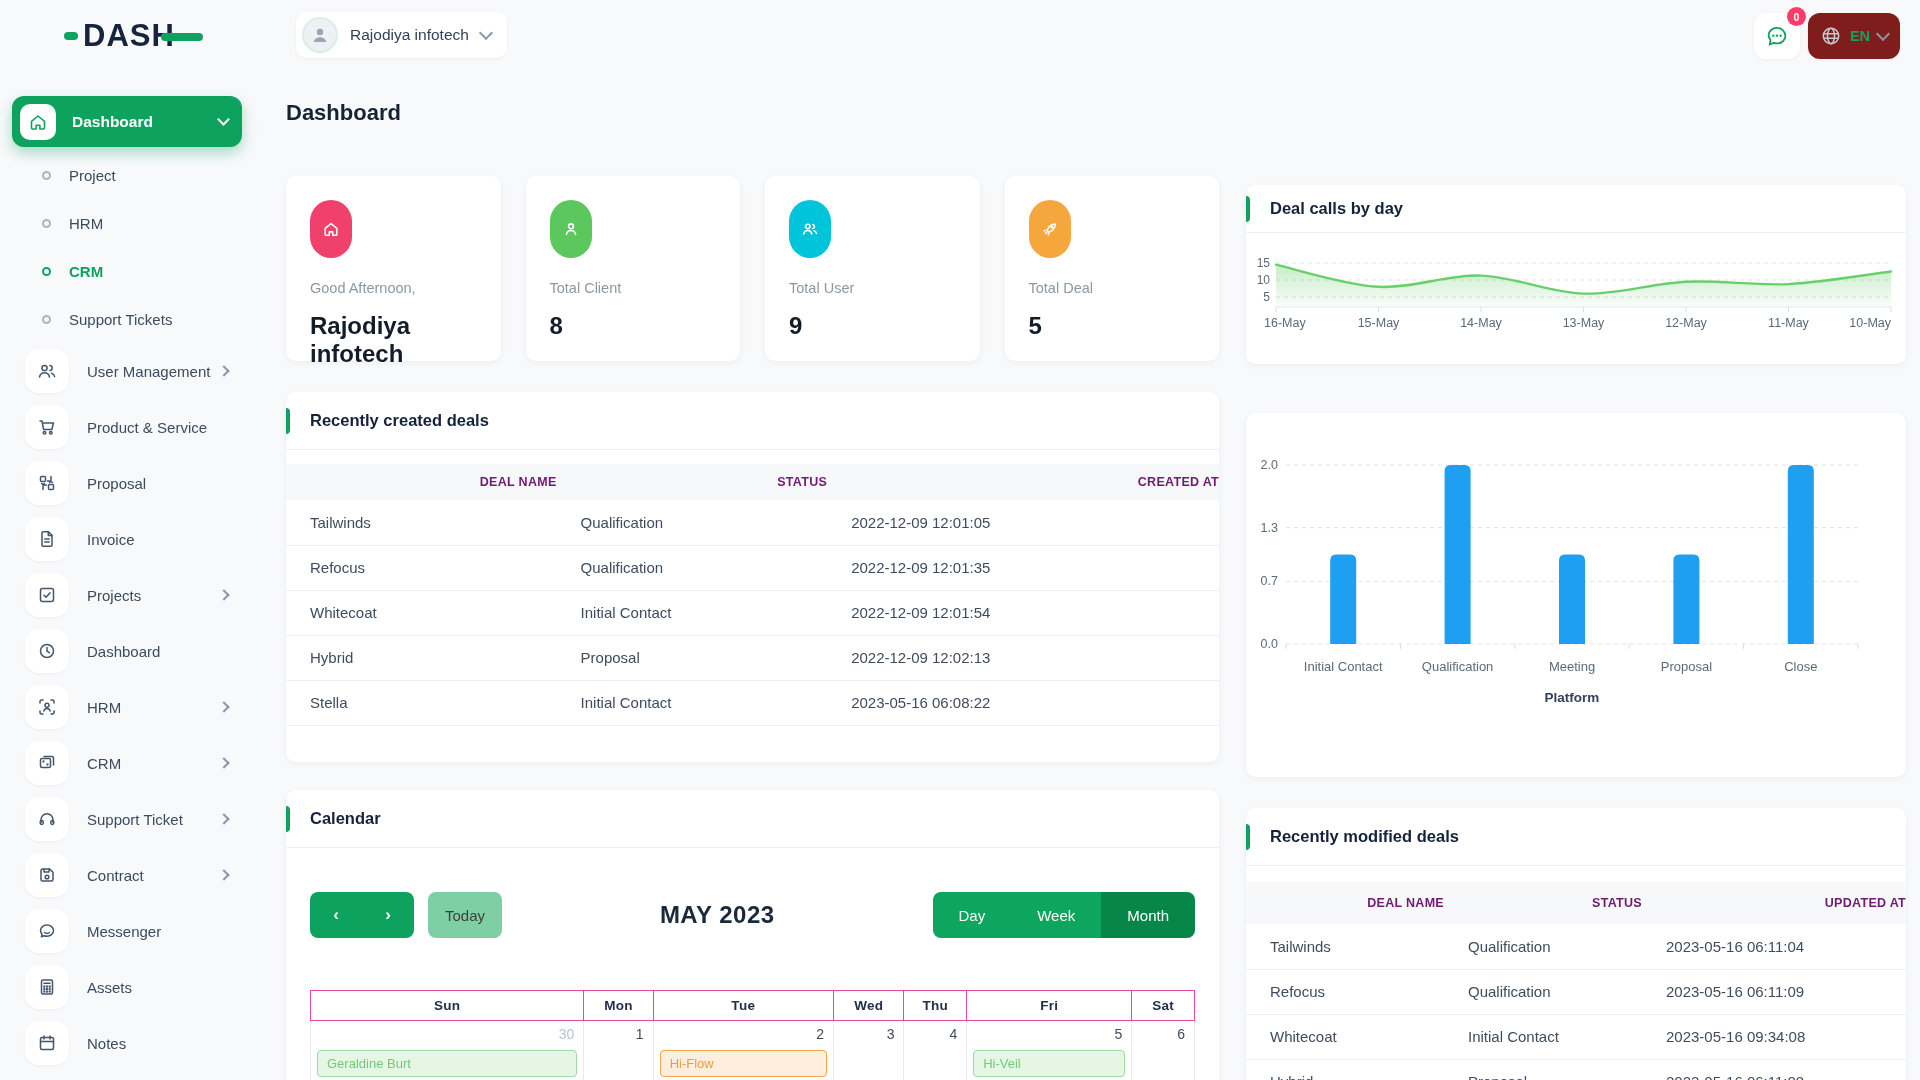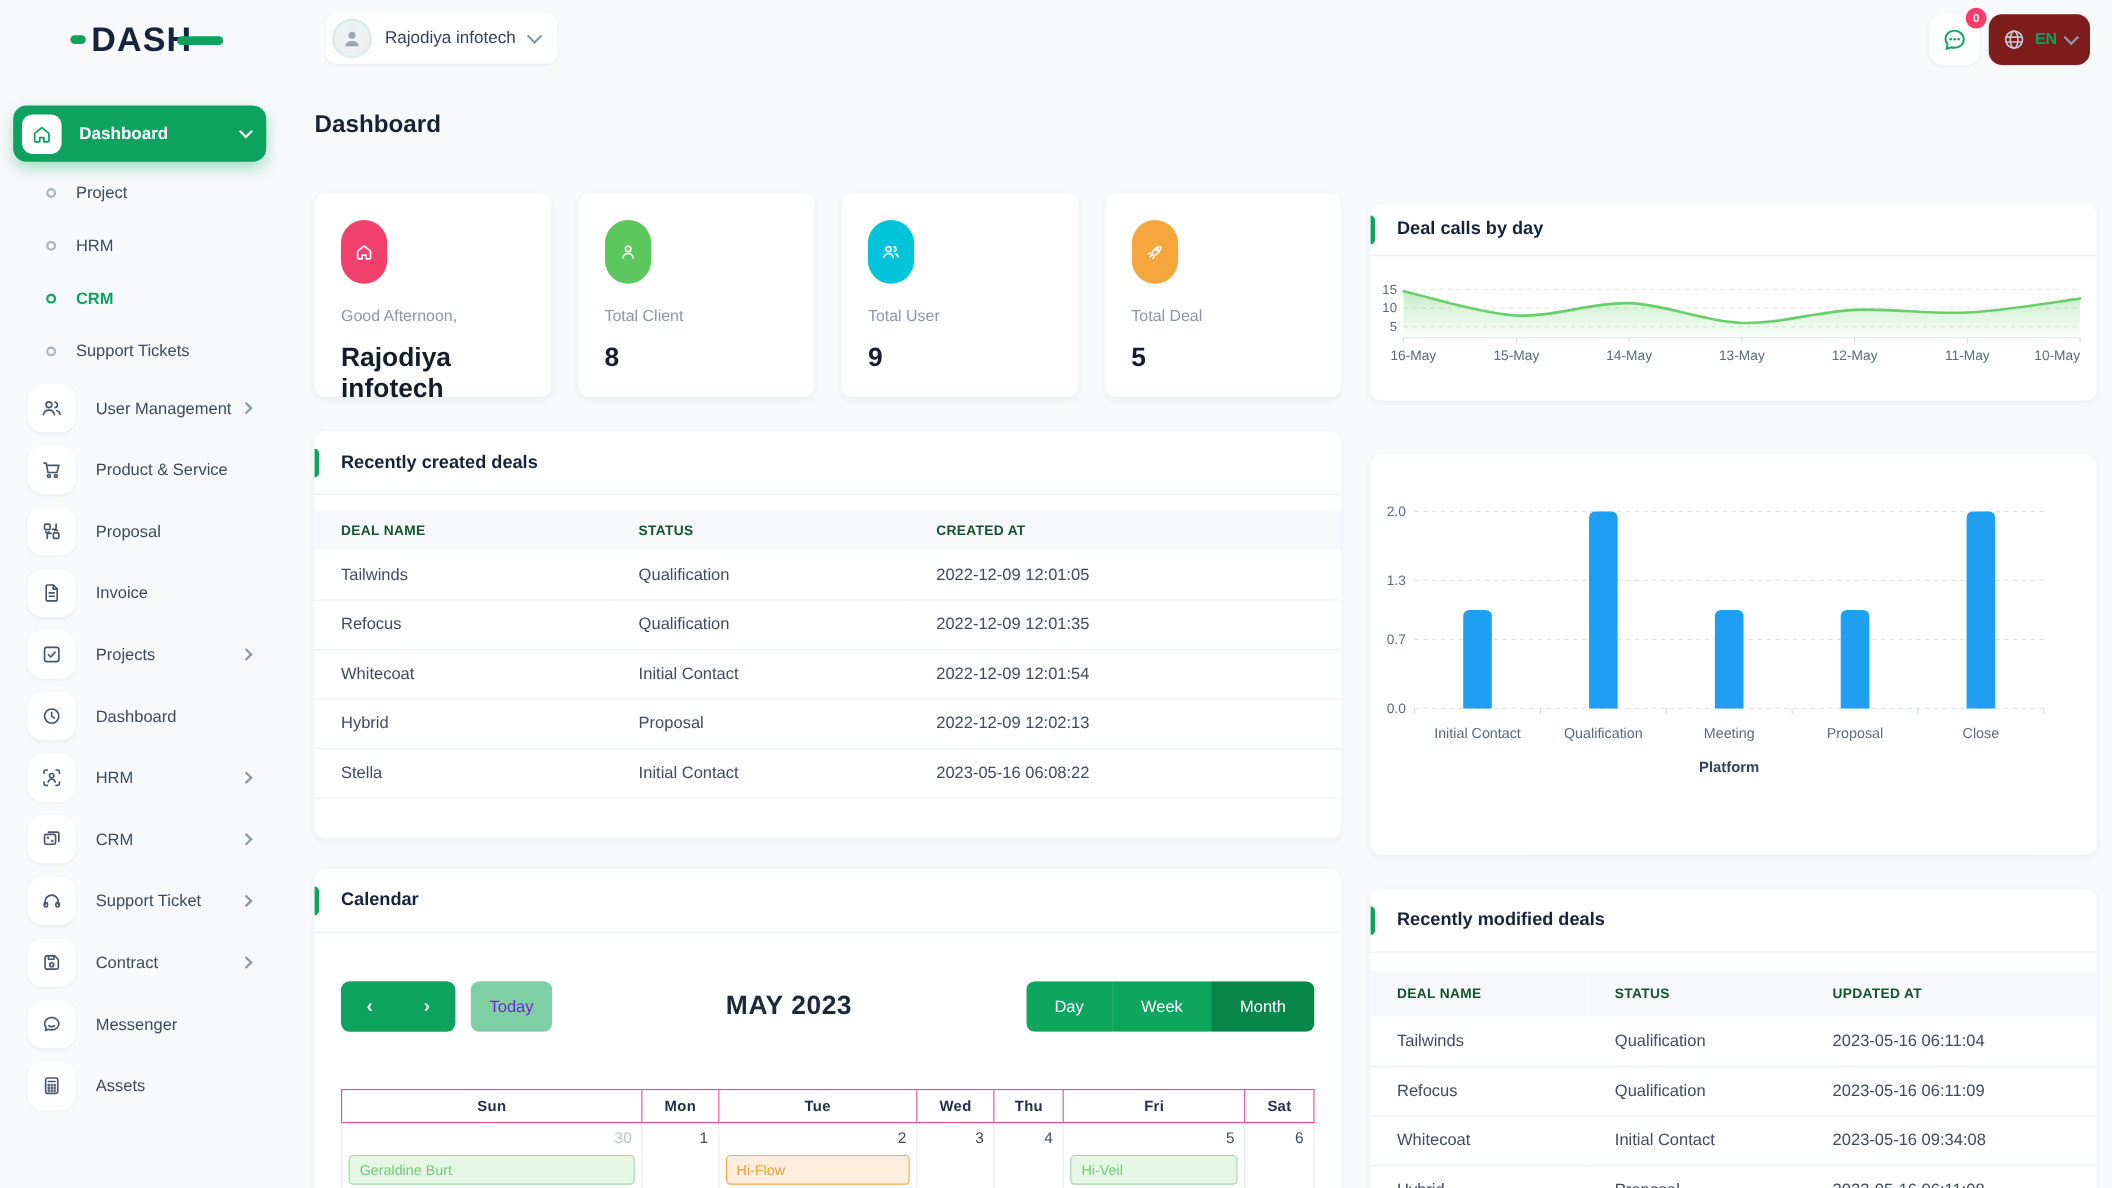--- a/index.html
+++ b/index.html
@@ -48,30 +48,30 @@
 
   
   .page-title{left:286px;top:100px;font-size:22px;font-weight:bold;color:#172234;}
   .stats{left:286px;top:176px;width:933px;display:flex;gap:25px;}
   .stat-card{flex:1;background:#fff;border-radius:10px;box-shadow:0 2px 6px rgba(22,36,61,.05);padding:24px;height:185px;}
   .stat-ic{width:42px;height:58px;border-radius:21px;display:flex;align-items:center;justify-content:center;color:#fff;}
   .stat-lbl{margin-top:22px;font-size:14.5px;color:#8b98a5;}
   .stat-val{margin-top:16px;font-size:24px;font-weight:bold;color:#131c2b;}
 
   table{width:100%;border-collapse:collapse;}
-  th{font-size:12.5px;font-weight:bold;color:#14532d;text-align:left;letter-spacing:.3px;background:#f6f8fa;}
+  th{font-size:12.5px;font-weight:bold;color:#701a75;text-align:right;letter-spacing:.3px;background:#f6f8fa;}
   td{font-size:15px;color:#42506100;}
   .deals td{color:#3f4c5e;border-bottom:1px solid var(--line);}
   .deals th{height:36px;padding-left:24px;}
   .deals td{height:45px;padding-left:24px;}
 
   .cal-toolbar{display:flex;align-items:center;margin:44px 24px 0;}
   .nav-group{display:flex;align-items:center;justify-content:space-around;width:104px;height:46px;background:var(--green);border-radius:8px;color:#fff;}
   .nav-group .nbtn{width:50%;text-align:center;font-size:17px;font-weight:bold;cursor:pointer;line-height:46px;}
-  .today-btn{width:74px;height:46px;background:var(--green-light);border:none;border-radius:8px;color:#6d28d9;font-size:15px;margin-left:14px;cursor:pointer;font-family:inherit;}
+  .today-btn{width:74px;height:46px;background:var(--green-light);border:none;border-radius:8px;color:#404040;font-size:15px;margin-left:14px;cursor:pointer;font-family:inherit;}
   .cal-title{flex:1;text-align:center;font-size:24px;font-weight:bold;color:#1b2a3b;letter-spacing:.5px;}
   .seg-group{display:flex;height:46px;border-radius:8px;overflow:hidden;}
   .seg{border:none;padding:0 26px;background:#0ea55e;color:#fff;font-size:15px;cursor:pointer;font-family:inherit;}
   .seg.active{background:var(--green-dark);}
   .cal-table{width:885px;margin:52px auto 0;border-collapse:collapse;}
   .cal-table th{background:#fff;border:1px solid #ec4899;height:30px;text-align:center;font-size:13.5px;color:#22304a;}
   .cal-table td{border:1px solid #e7eaee;height:110px;vertical-align:top;}
   .day-num{text-align:right;padding:5px 9px 2px;font-size:14px;color:#3d4a5c;}
   .day-num.muted{color:#b9c2cb;}
   .event{margin:6px 6px 0;padding:5px 9px;border-radius:4px;font-size:13px;border:1px solid;cursor:pointer;}
@@ -285,20 +285,29 @@
           <circle cx="10" cy="12" r=".45" fill="currentColor"></circle>
           <circle cx="12.7" cy="12" r=".45" fill="currentColor"></circle>
           <circle cx="7.3" cy="14.5" r=".45" fill="currentColor"></circle>
           <circle cx="10" cy="14.5" r=".45" fill="currentColor"></circle>
           <circle cx="12.7" cy="14.5" r=".45" fill="currentColor"></circle>
         </svg>
     </span>
     <span class="lbl">Assets</span>
   </div>
 
+  <div class="side-item">
+    <span class="icon-box">
+      <svg width="20" height="20" viewBox="0 0 20 20" fill="none" stroke="currentColor" stroke-width="1.5" stroke-linecap="round">
+          <rect x="3.5" y="4.5" width="13" height="12" rx="1.5"></rect>
+          <path d="M3.5 8.5h13M7 3v3M13 3v3"></path>
+        </svg>
+    </span>
+    <span class="lbl">Notes</span>
+  </div>
 </div>
 
 <div class="abs page-title">Dashboard</div>
 
 <div class="abs stats">
   <div class="stat-card">
     <div class="stat-ic" style="background: rgb(240, 65, 108);">
       <svg width="18" height="18" viewBox="0 0 20 20" fill="none">
           <path d="M3.5 9.3 10 4l6.5 5.3V16a1 1 0 0 1-1 1h-3.6v-3.8H8.1V17H4.5a1 1 0 0 1-1-1z" stroke="#fff" stroke-width="1.7" stroke-linejoin="round"></path>
         </svg>

